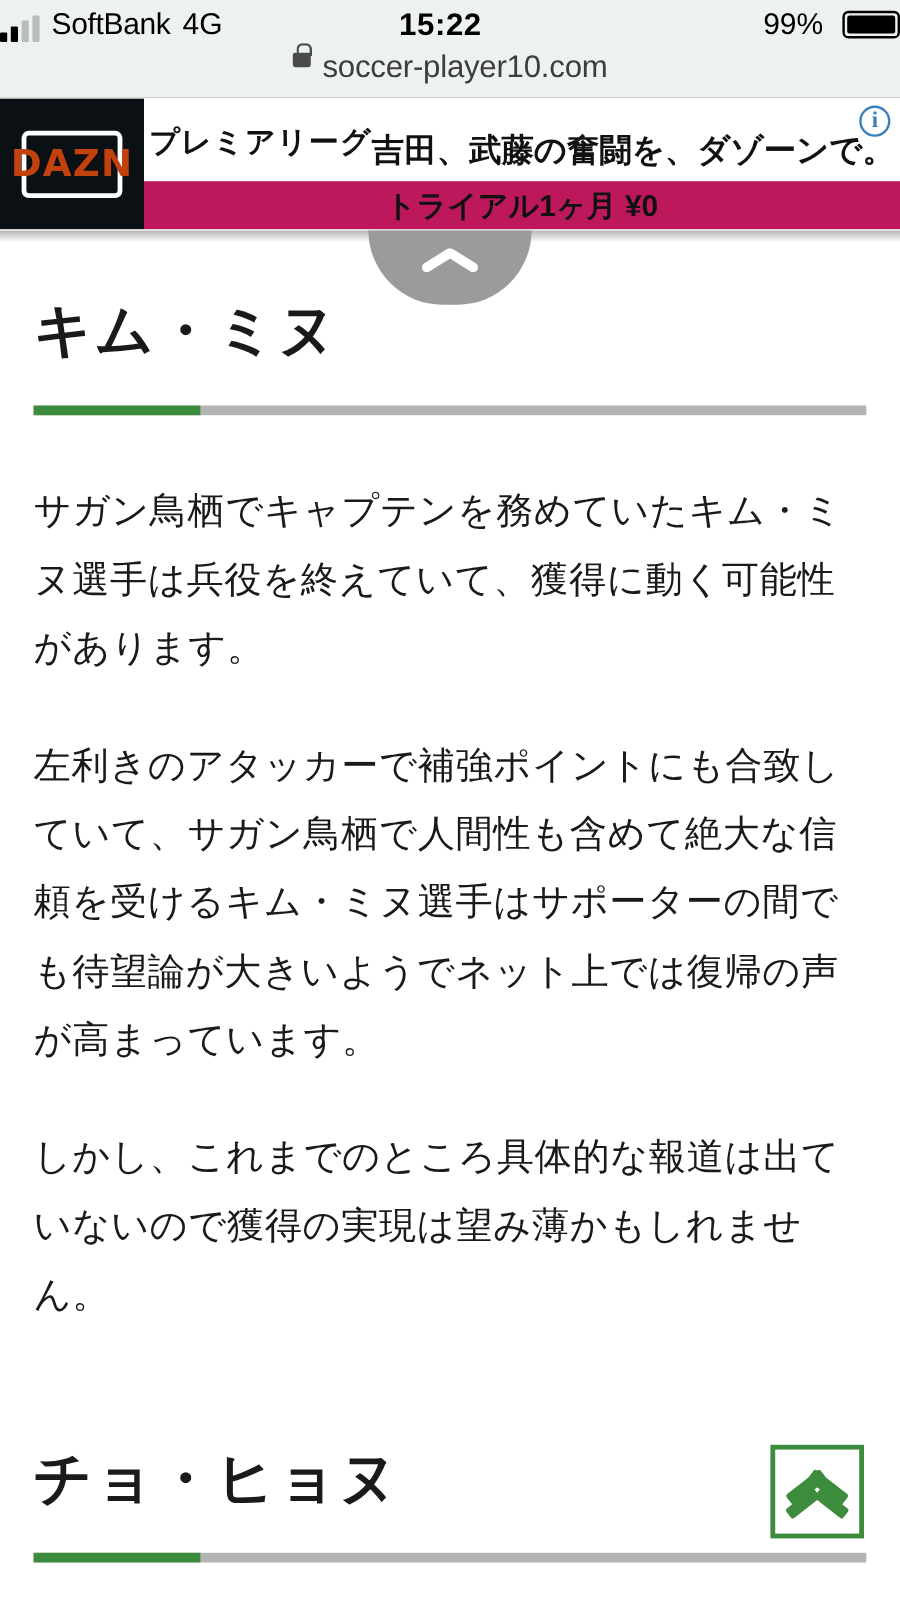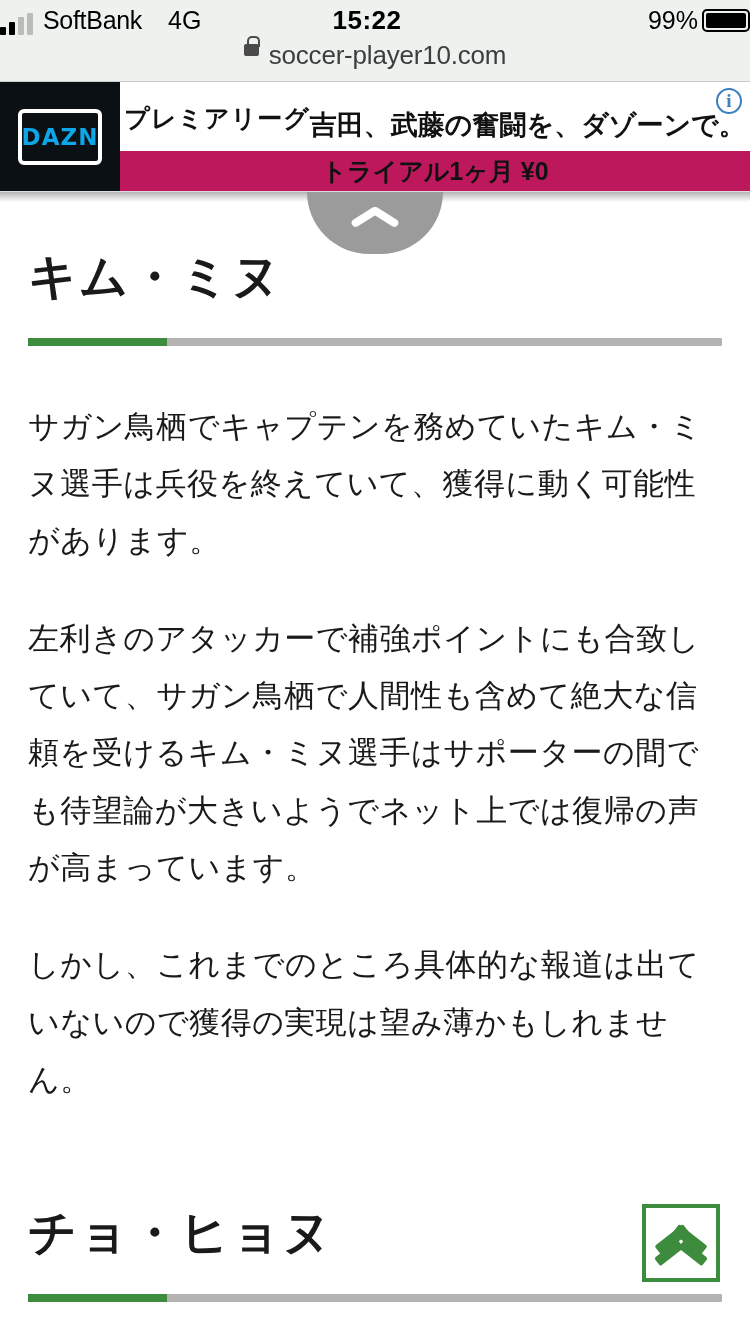--- a/index.html
+++ b/index.html
@@ -34,34 +34,34 @@
     display: block;
     width: 6px;
     background: #000;
     border-radius: 1px;
   }
   .signal i:nth-child(1) { height: 8px; }
   .signal i:nth-child(2) { height: 13px; }
   .signal i:nth-child(3) { height: 18px; background: #b9bdba; }
   .signal i:nth-child(4) { height: 22px; background: #b9bdba; }
   .carrier { font-size: 25px; letter-spacing: -0.3px; }
-  .network { font-size: 25px; margin-left: 16px; }
+  .network { font-size: 25px; margin-left: 0; }
   .sb-center {
     position: absolute;
     left: 0; right: 16px;
     text-align: center;
     font-size: 26px;
     font-weight: bold;
     letter-spacing: 0.5px;
   }
   .sb-right {
     margin-left: auto;
     display: flex;
     align-items: center;
-    gap: 4px;
+    gap: 16px;
     font-size: 25px;
   }
   .battery {
     width: 48px; height: 23px;
     border: 2px solid #000;
     border-radius: 5px;
     position: relative;
     padding: 2px;
   }
   .battery::after {
@@ -123,22 +123,22 @@
     align-items: center;
     justify-content: center;
   }
   .dazn-box {
     width: 84px; height: 56px;
     border: 4px solid #ffffff;
     border-radius: 6px;
     display: flex;
     align-items: center;
     justify-content: center;
-    color: #0ea5e9;
-    font-size: 23px;
+    color: #c2410c;
+    font-size: 31px;
     font-weight: bold;
     letter-spacing: 1px;
     font-family: "DejaVu Sans", sans-serif;
   }
   .ad-body { flex: 1; display: flex; flex-direction: column; }
   .ad-top {
     flex: 1;
     background: #ffffff;
     display: flex;
     flex-direction: row;

